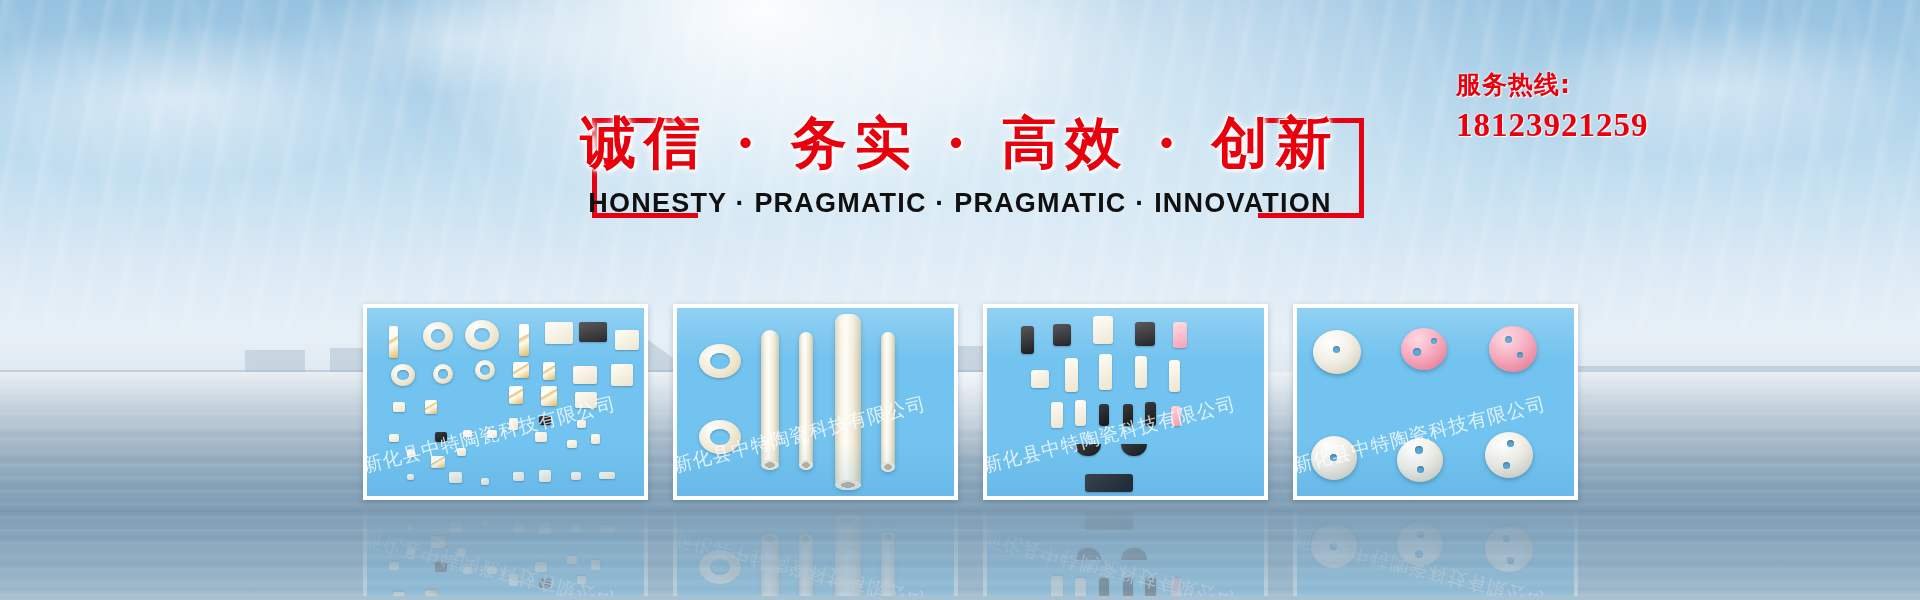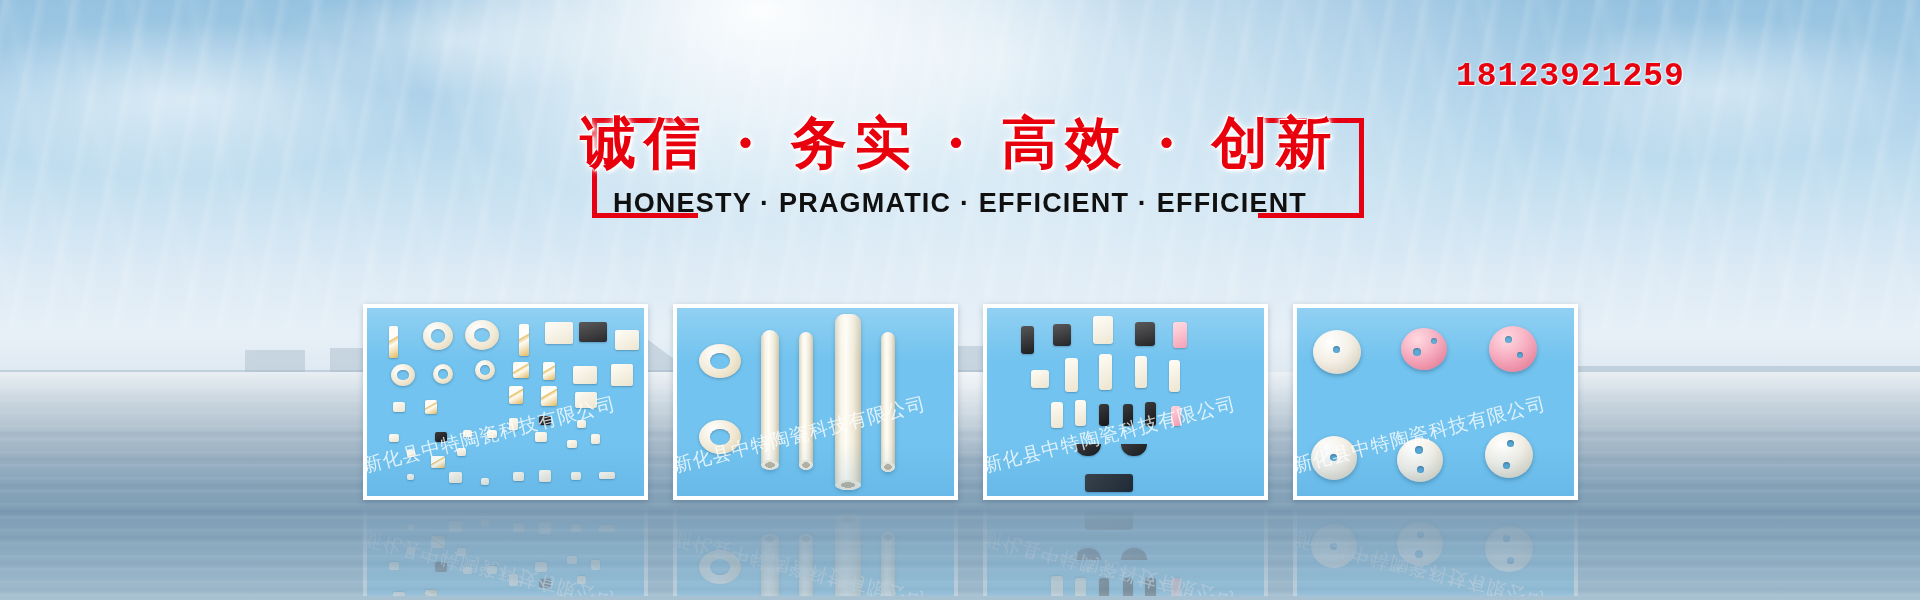--- a/index.html
+++ b/index.html
@@ -103,21 +103,21 @@
     text-shadow:0 0 3px rgba(255,255,255,.95), 1px 1px 0 rgba(255,255,255,.9);
   }
   .rt-2{
     margin-top:16px;
     font-family:"DejaVu Sans", sans-serif; font-weight:700; font-size:25px; color:#e8000d;
     letter-spacing:1px; white-space:nowrap;
     text-shadow:0 0 3px rgba(255,255,255,.95), 1px 1px 0 rgba(255,255,255,.9);
   }
   .rt-3{
     margin-top:6px;
-    font-family:Liberation Mono, monospace; font-weight:700; font-size:33px; color:#e8000d;
+    font-family:Liberation Serif, serif; font-weight:700; font-size:33px; color:#e8000d;
     letter-spacing:1px; white-space:nowrap;
     text-shadow:0 0 3px rgba(255,255,255,.95), 1px 1px 0 rgba(255,255,255,.9);
   }
 
   
   .panels{ position:absolute; left:0; top:304px; width:1920px; height:196px; }
   .panel{
     position:absolute; top:0; width:285px; height:196px;
     border:4px solid #ffffff; background:#72c3ef;
     box-shadow:0 2px 6px rgba(30,60,90,.25);
@@ -204,25 +204,26 @@
         <span class="t"></span>
           <span class="v"></span>
           <span class="b"></span>
       </div>
       <div class="brk brk-r">
         <span class="t"></span>
           <span class="v"></span>
           <span class="b"></span>
       </div>
       <div class="cn-line">诚信 · 务实 · 高效 · 创新</div>
-      <div class="en-line">HONESTY · PRAGMATIC · EFFICIENT · EFFICIENT</div>
+      <div class="en-line">HONESTY · PRAGMATIC · PRAGMATIC · INNOVATION</div>
     </div>
   </div>
 
   <div class="rt">
+    <div class="rt-2">服务热线:</div>
     <div class="rt-3">18123921259</div>
   </div>
 
   <div class="panels">
 
     <div class="panel p1">
       <div class="part chip gold" style="left:22px;top:18px;width:9px;height:32px;"></div>
       <div class="part ringp" style="left:56px;top:14px;width:30px;height:28px;"></div>
       <div class="part ringp" style="left:98px;top:12px;width:34px;height:30px;"></div>
       <div class="part chip gold" style="left:152px;top:16px;width:10px;height:32px;"></div>

